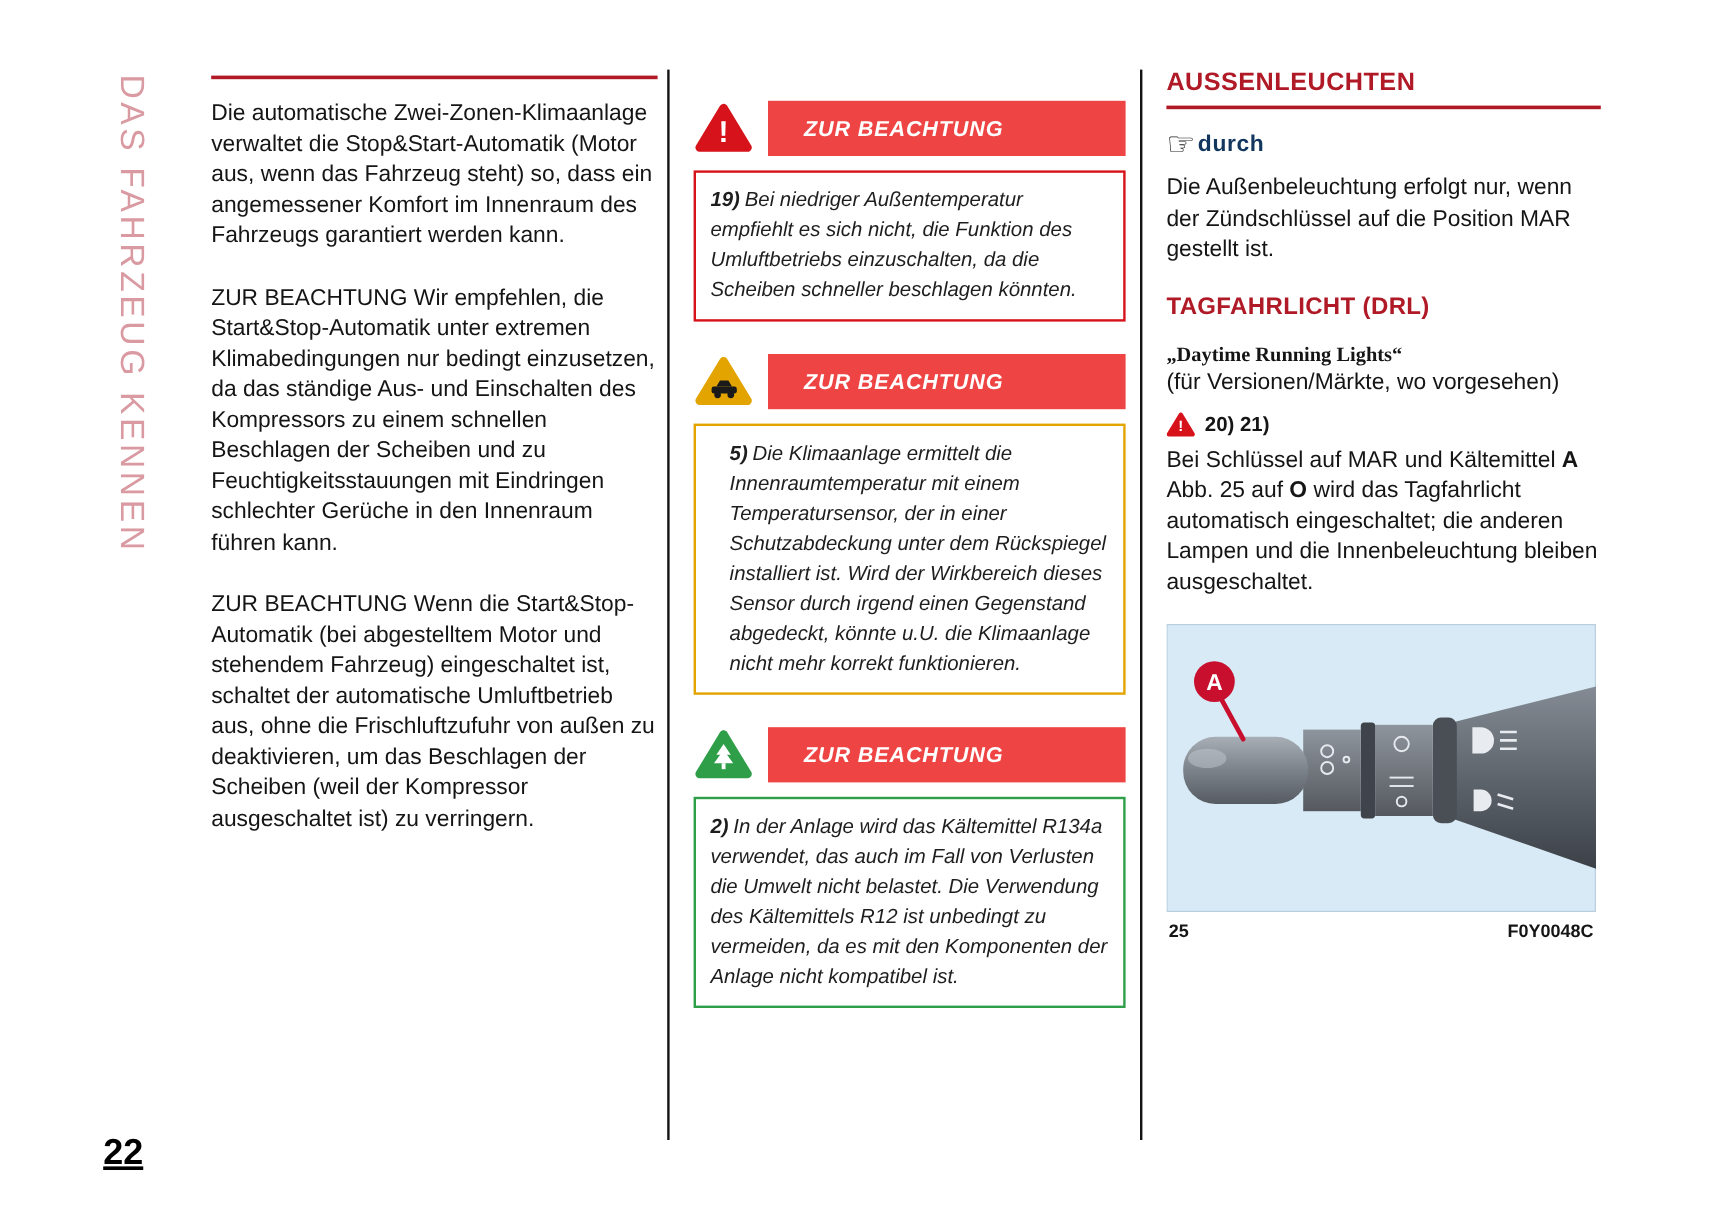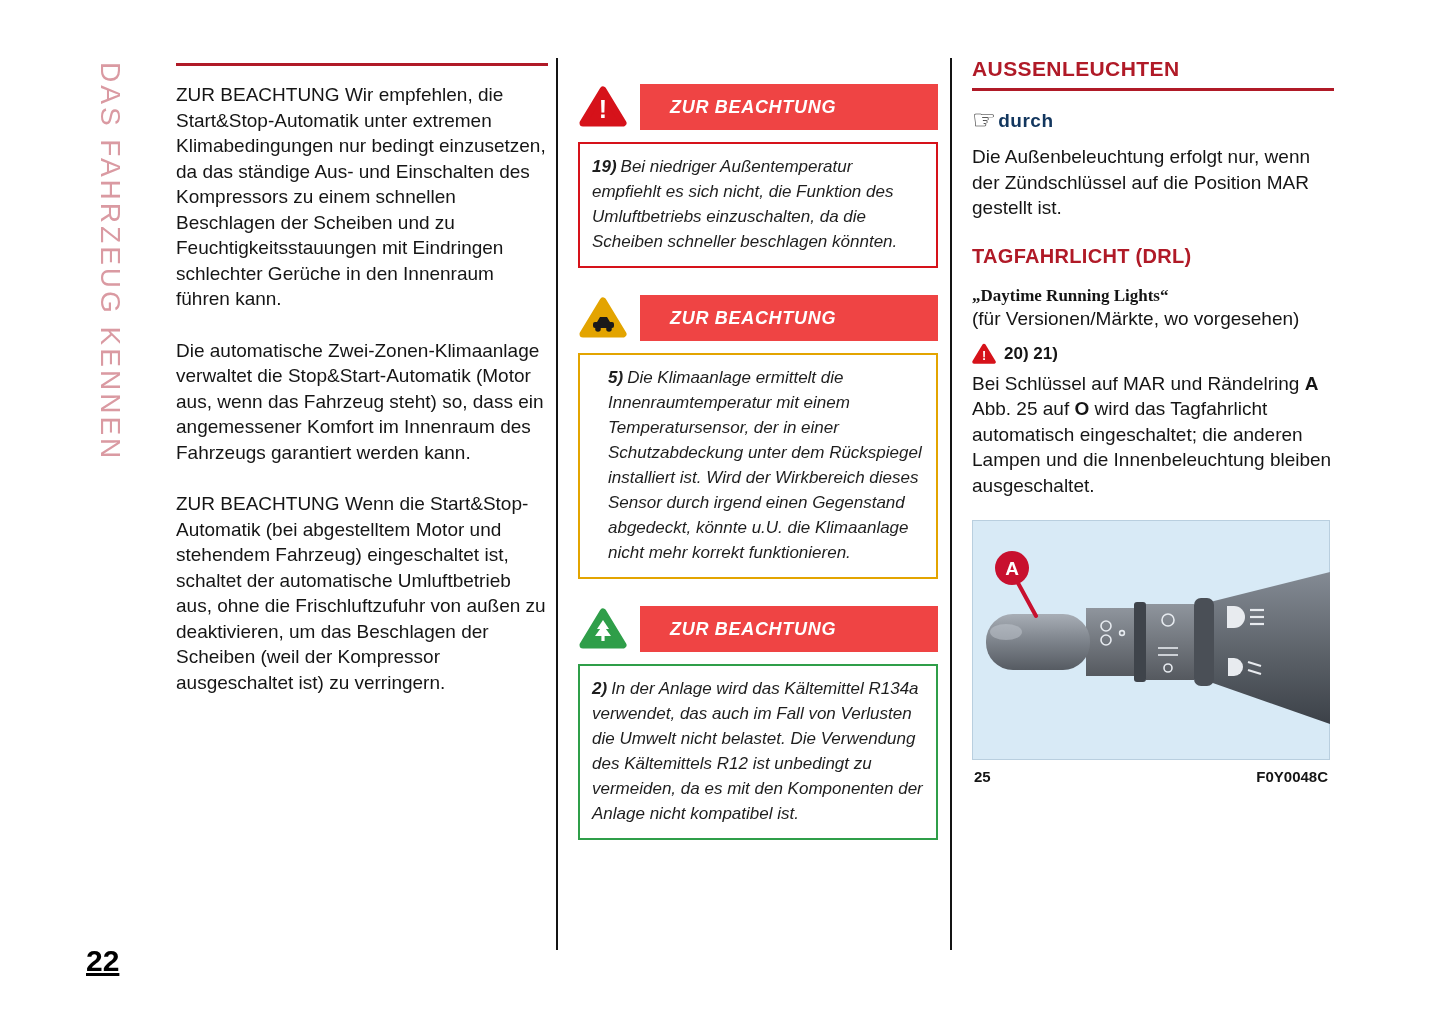--- a/index.html
+++ b/index.html
@@ -82,22 +82,22 @@
 
 <div class="sidebar-label">DAS FAHRZEUG KENNEN</div>
 
 <div class="page-number">22</div>
 
 <div class="vsep one"></div>
 <div class="vsep two"></div>
 
 <div class="col col1">
   <div class="title-rule"></div>
+  <p class="body">Die automatische Zwei-Zonen-Klimaanlage verwaltet die Stop&amp;Start-Automatik (Motor aus, wenn das Fahrzeug steht) so, dass ein angemessener Komfort im Innenraum des Fahrzeugs garantiert werden kann.</p>
   <p class="body">ZUR BEACHTUNG Wir empfehlen, die Start&amp;Stop-Automatik unter extremen Klimabedingungen nur bedingt einzusetzen, da das ständige Aus- und Einschalten des Kompressors zu einem schnellen Beschlagen der Scheiben und zu Feuchtigkeitsstauungen mit Eindringen schlechter Gerüche in den Innenraum führen kann.</p>
-  <p class="body">Die automatische Zwei-Zonen-Klimaanlage verwaltet die Stop&amp;Start-Automatik (Motor aus, wenn das Fahrzeug steht) so, dass ein angemessener Komfort im Innenraum des Fahrzeugs garantiert werden kann.</p>
   <p class="body">ZUR BEACHTUNG Wenn die Start&amp;Stop-Automatik (bei abgestelltem Motor und stehendem Fahrzeug) eingeschaltet ist, schaltet der automatische Umluftbetrieb aus, ohne die Frischluftzufuhr von außen zu deaktivieren, um das Beschlagen der Scheiben (weil der Kompressor ausgeschaltet ist) zu verringern.</p>
 </div>
 
 <div class="col col2">
 
   <div class="warn-block danger">
     <div class="warn-header">
       <div class="warn-icon-box">
         <svg width="48" height="44" viewBox="0 0 48 44">
           <polygon points="24,5 44,38 4,38" fill="#d6121a" stroke="#d6121a" stroke-width="7" stroke-linejoin="round"></polygon>
@@ -164,21 +164,21 @@
   <div class="drl-note">(für Versionen/Märkte, wo vorgesehen)</div>
 
   <div class="warn-refs-row">
     <svg width="24" height="22" viewBox="0 0 48 44">
       <polygon points="24,5 44,38 4,38" fill="#d6121a" stroke="#d6121a" stroke-width="7" stroke-linejoin="round"></polygon>
       <text x="24" y="33" text-anchor="middle" font-size="25" font-weight="bold" fill="#ffffff">!</text>
     </svg>
     <span class="warn-refs">20) 21)</span>
   </div>
 
-  <p class="body"><span>Bei Schlüssel auf MAR und Rändelring </span><span class="bold-inline">A</span><span> Abb. 25 auf </span><span class="bold-inline">O</span><span> wird das Tagfahrlicht automatisch eingeschaltet; die anderen Lampen und die Innenbeleuchtung bleiben ausgeschaltet.</span></p>
+  <p class="body"><span>Bei Schlüssel auf MAR und Kältemittel </span><span class="bold-inline">A</span><span> Abb. 25 auf </span><span class="bold-inline">O</span><span> wird das Tagfahrlicht automatisch eingeschaltet; die anderen Lampen und die Innenbeleuchtung bleiben ausgeschaltet.</span></p>
 
   <div class="figure">
     <svg width="358" height="240" viewBox="0 0 358 240">
       <defs>
         <linearGradient id="gTip" x1="0" y1="0" x2="0" y2="1">
           <stop offset="0" stop-color="#a8aeb6"></stop>
             <stop offset="0.5" stop-color="#7c828a"></stop>
             <stop offset="1" stop-color="#565b62"></stop>
         </linearGradient>
         <linearGradient id="gBand" x1="0" y1="0" x2="0" y2="1">

